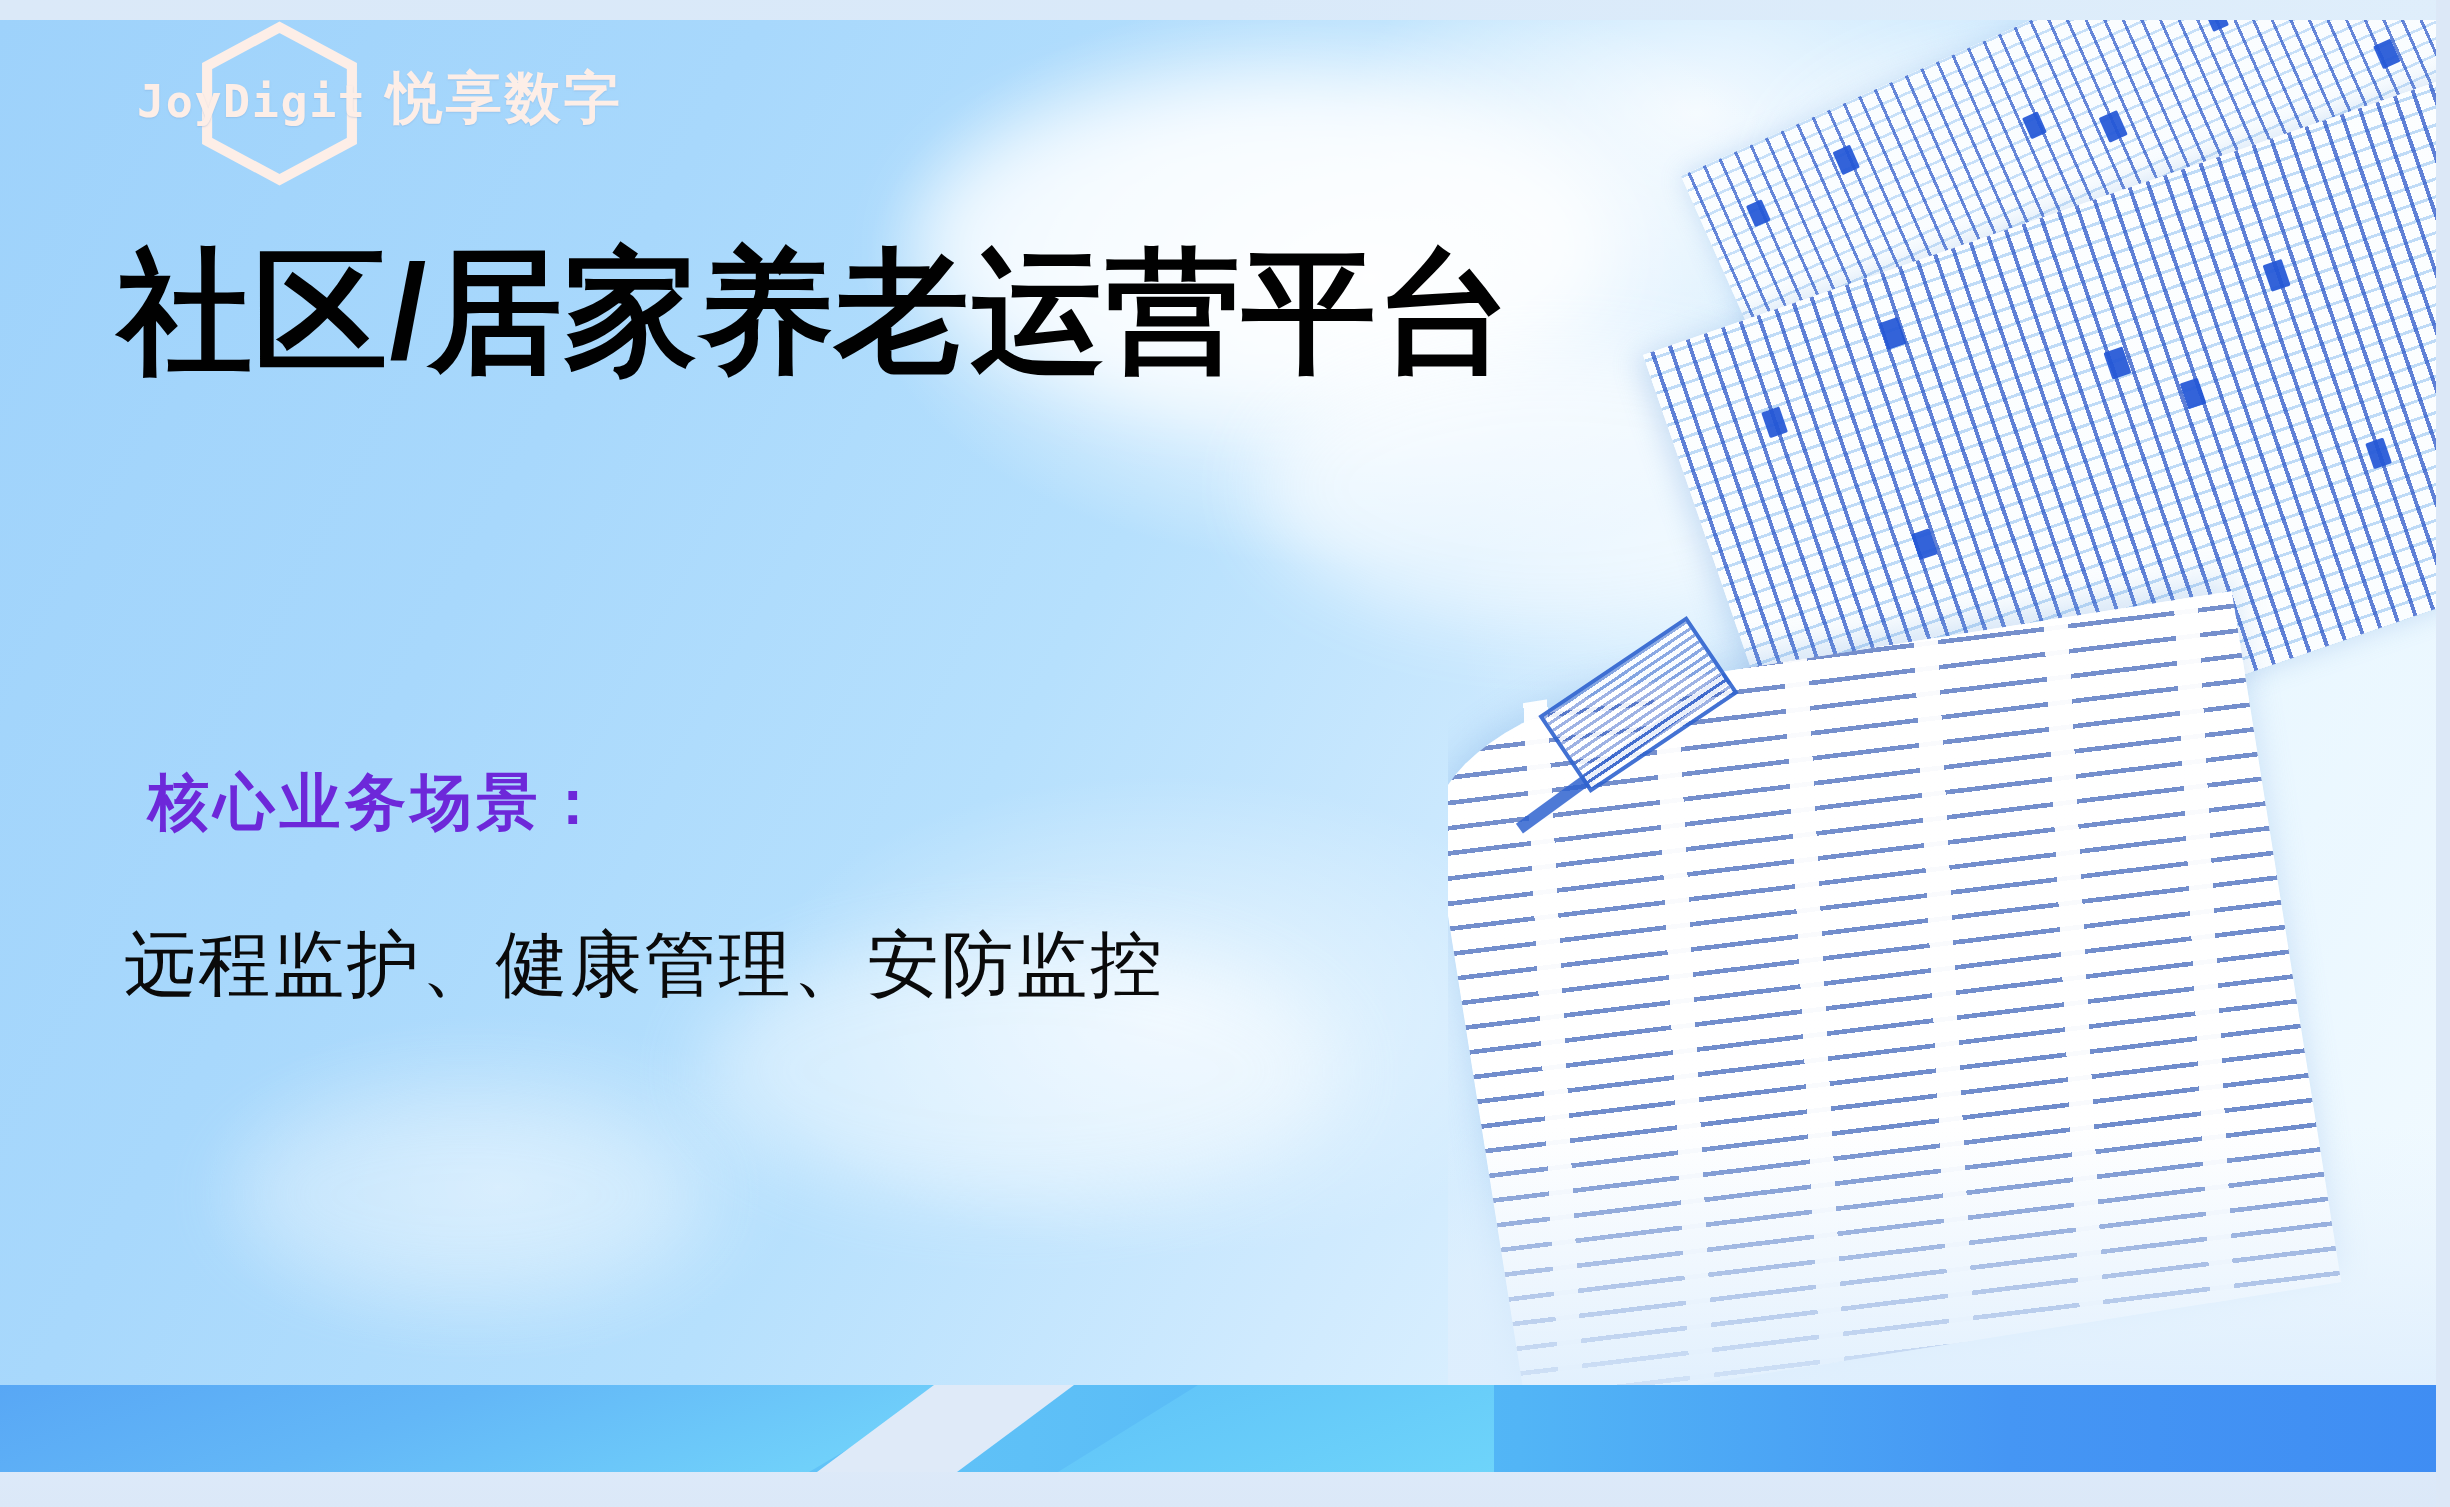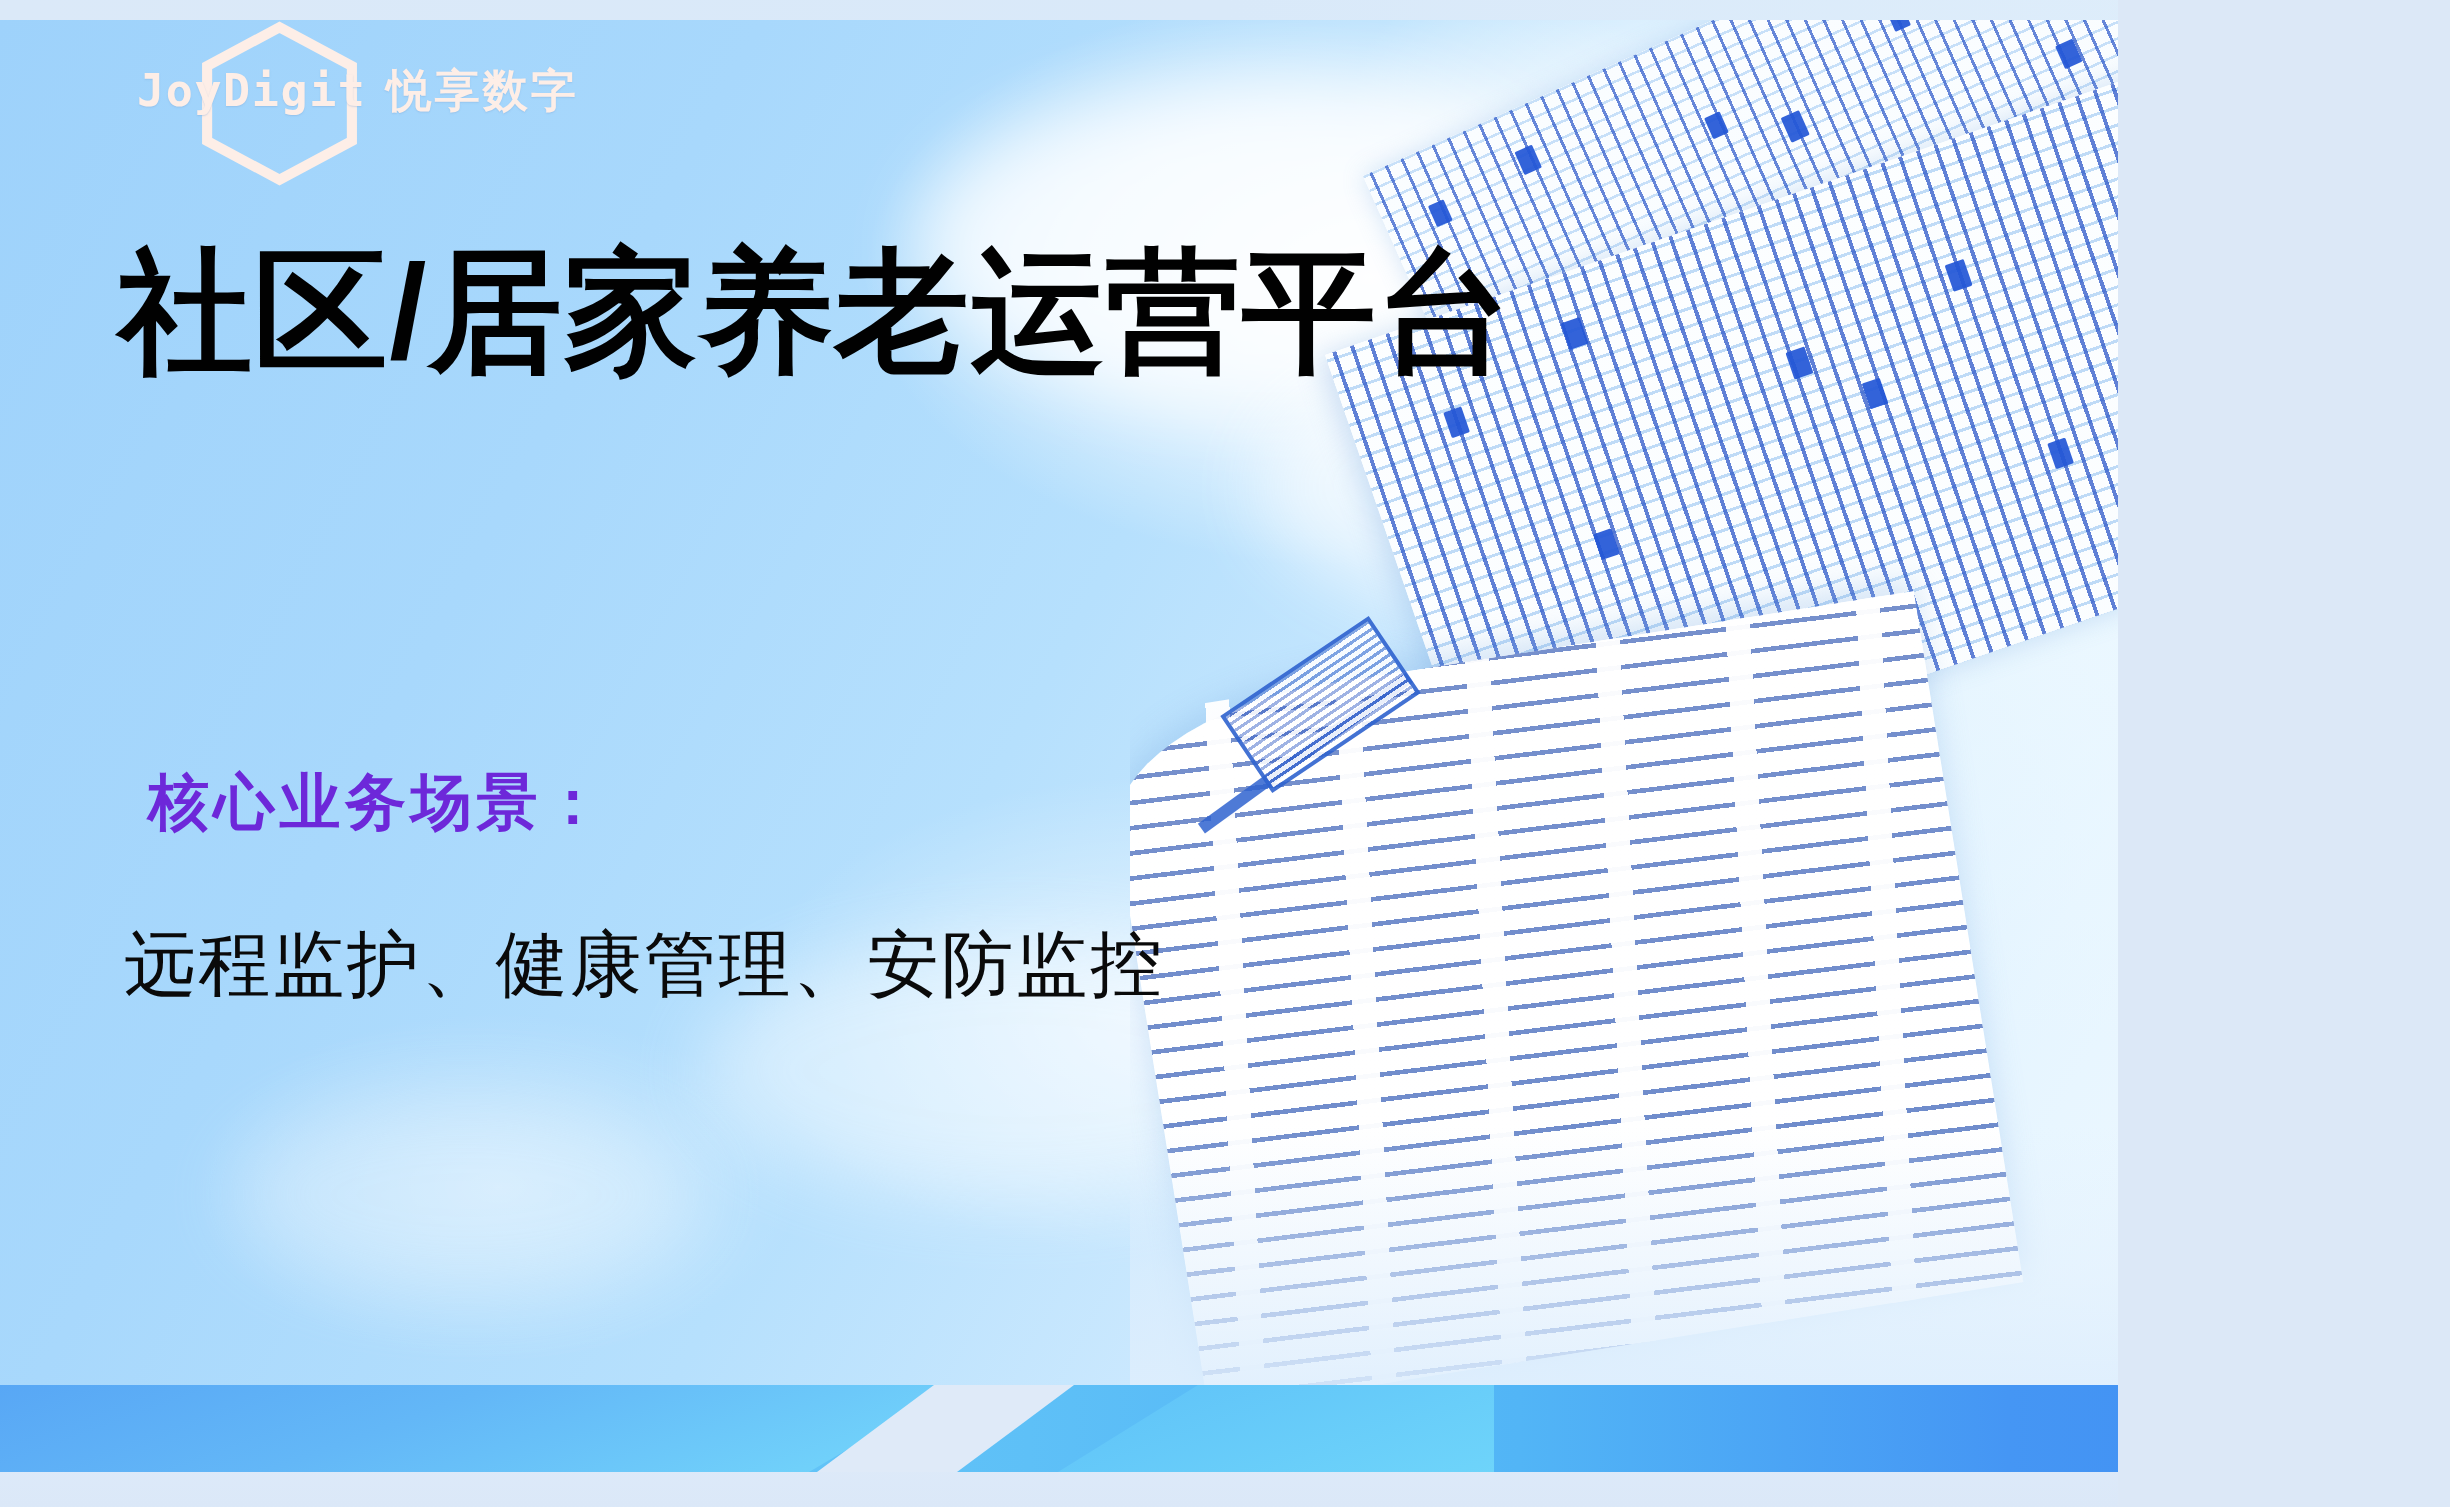--- a/index.html
+++ b/index.html
@@ -5,21 +5,21 @@
   * { margin:0; padding:0; box-sizing:border-box; }
   html,body { width:2450px; height:1508px; overflow:hidden; }
   body {
     font-family:"Liberation Sans","DejaVu Sans",sans-serif;
     background:#dce8f7;
   }
 
   
   .slide {
     position:relative;
-    width:2118px; height:1508px;
+    width:2436px; height:1508px;
     overflow:hidden;
     background:#e2ecf9;
   }
 
   
   .top-strip {
     position:absolute; left:0; top:0; width:2450px; height:20px;
     background:linear-gradient(90deg,#dbe9f8 0%,#d9e9f9 50%,#dfeefb 100%);
     z-index:30;
   }
@@ -155,21 +155,21 @@
     display:flex; align-items:baseline; gap:20px;
     z-index:2;
   }
   .logo-en {
     font-family:"DejaVu Sans Mono","Liberation Mono",monospace;
     font-size:45px; font-weight:bold; letter-spacing:1.6px;
     color:#fdeee7;
     text-shadow:0 0.8px 1.6px rgba(120,160,210,.35);
   }
   .logo-cn {
-    font-size:45px; font-weight:bold; letter-spacing:3.1px;
+    font-size:56px; font-weight:bold; letter-spacing:3.1px;
     color:#fdeee7;
     text-shadow:0 0.8px 1.6px rgba(120,160,210,.35);
   }
 
   
   .title {
     position:absolute; left:118px; top:242px;
     z-index:40;
     font-size:134px; font-weight:bold;
     letter-spacing:1.6px; line-height:1.05;

